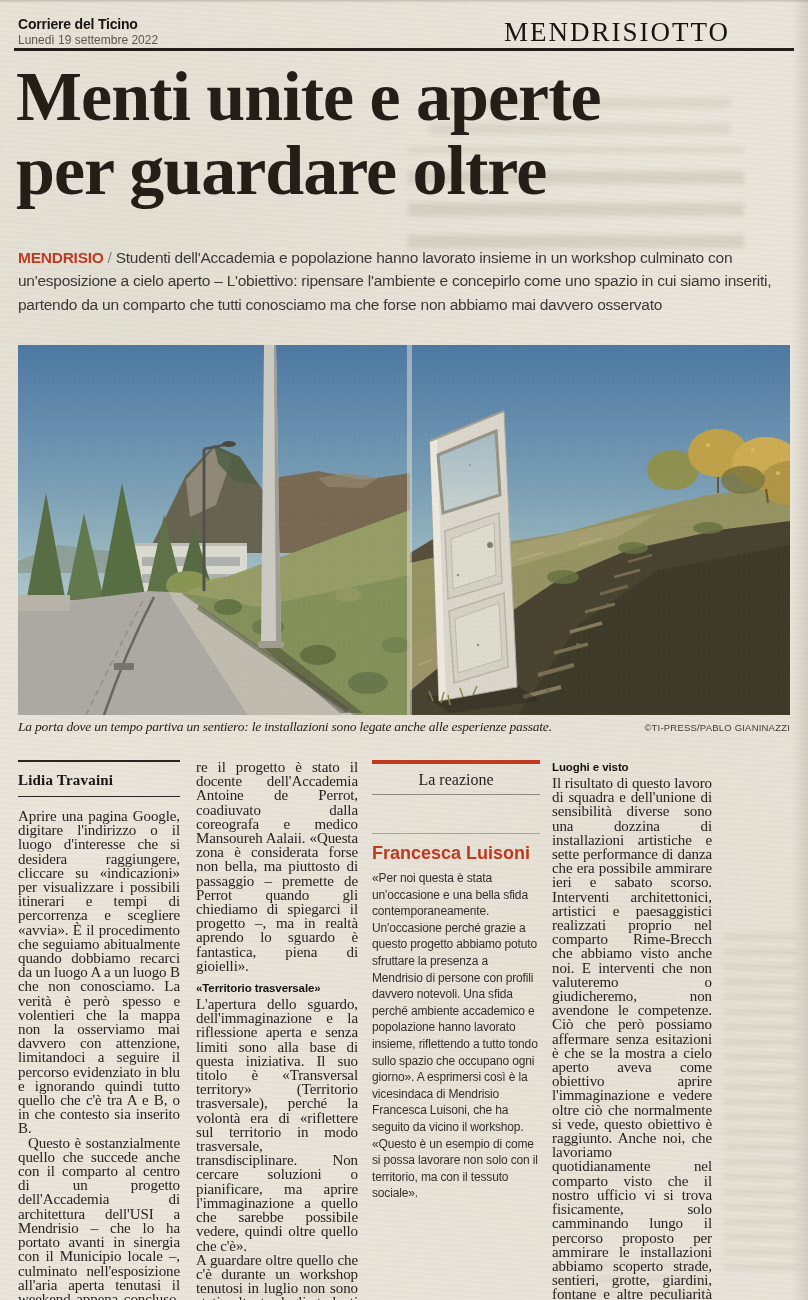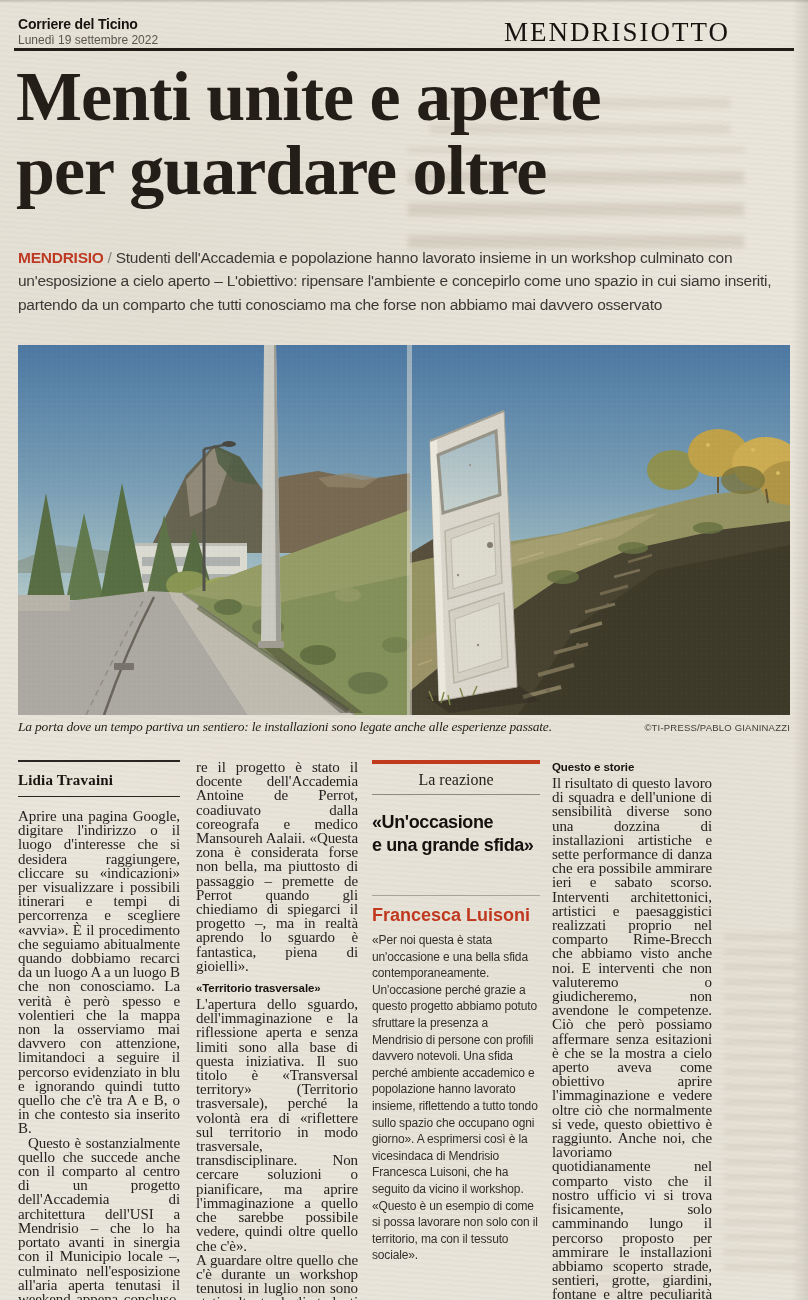--- a/index.html
+++ b/index.html
@@ -261,26 +261,22 @@
   <section class="col col2">
     <p class="bp" lang="it">re il progetto è stato il docente dell'Accademia Antoine de Perrot, coadiuvato dalla coreografa e medico Mansoureh Aalaii. «Questa zona è considerata forse non bella, ma piuttosto di passaggio – premette de Perrot quando gli chiediamo di spiegarci il progetto –, ma in realtà aprendo lo sguardo è fantastica, piena di gioielli».</p>
     <h3 class="subhead">«Territorio trasversale»</h3>
     <p class="bp" lang="it">L'apertura dello sguardo, dell'immaginazione e la riflessione aperta e senza limiti sono alla base di questa iniziativa. Il suo titolo è «Transversal territory» (Territorio trasversale), perché la volontà era di «riflettere sul territorio in modo trasversale, transdisciplinare. Non cercare soluzioni o pianificare, ma aprire l'immaginazione a quello che sarebbe possibile vedere, quindi oltre quello che c'è».</p>
     <p class="bp" lang="it">A guardare oltre quello che c'è durante un workshop tenutosi in luglio non sono stati soltanto degli studenti dell'Accademia, ma anche tante persone comuni (ci concederete la definizione, ndr). La partecipazione era infatti aperta anche agli abitanti di Mendrisio e il progetto ha complessivamente coinvolto 120 persone.</p>
   </section>
 
   <aside class="col col3">
     <div class="box-rule"></div>
     <div class="box-label">La reazione</div>
-    <div class="box-title">
-      <span>«Un'occasione</span><br>
-      <span>e una grande sfida»</span>
-    </div>
     <div class="box-divider"></div>
     <div class="box-author">Francesca Luisoni</div>
     <p class="box-quote">«Per noi questa è stata un'occasione e una bella sfida contemporaneamente. Un'occasione perché grazie a questo progetto abbiamo potuto sfruttare la presenza a Mendrisio di persone con profili davvero notevoli. Una sfida perché ambiente accademico e popolazione hanno lavorato insieme, riflettendo a tutto tondo sullo spazio che occupano ogni giorno». A esprimersi così è la vicesindaca di Mendrisio Francesca Luisoni, che ha seguito da vicino il workshop. «Questo è un esempio di come si possa lavorare non solo con il territorio, ma con il tessuto sociale».</p>
   </aside>
 
   <section class="col col4">
-    <h3 class="subhead first">Questo e storie</h3>
+    <h3 class="subhead first">Luoghi e visto</h3>
     <p class="bp" lang="it">Il risultato di questo lavoro di squadra e dell'unione di sensibilità diverse sono una dozzina di installazioni artistiche e sette performance di danza che era possibile ammirare ieri e sabato scorso. Interventi architettonici, artistici e paesaggistici realizzati proprio nel comparto Rime-Brecch che abbiamo visto anche noi. E interventi che non valuteremo o giudicheremo, non avendone le competenze. Ciò che però possiamo affermare senza esitazioni è che se la mostra a cielo aperto aveva come obiettivo aprire l'immaginazione e vedere oltre ciò che normalmente si vede, questo obiettivo è raggiunto. Anche noi, che lavoriamo quotidianamente nel comparto visto che il nostro ufficio vi si trova fisicamente, solo camminando lungo il percorso proposto per ammirare le installazioni abbiamo scoperto strade, sentieri, grotte, giardini, fontane e altre peculiarità della zona che non avevamo mai notato. Così come fatti storici accaduti nell'area che hanno segnato la storia di Mendrisio, ad esempio la vicenda di una presunta strega uccisa nel 1554 in località Cercera.</p>
   </section>
 </div>
 
 </body></html>

